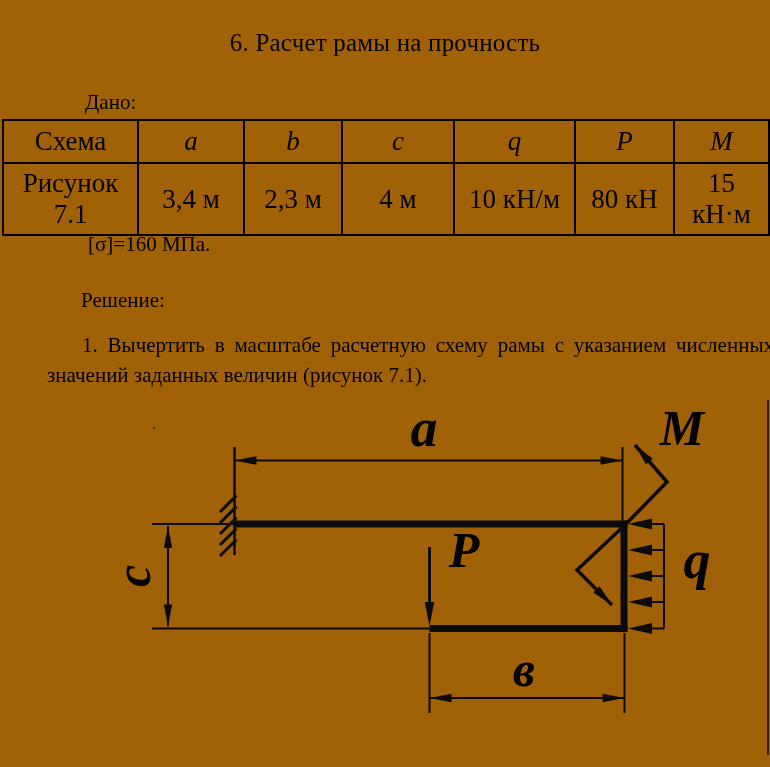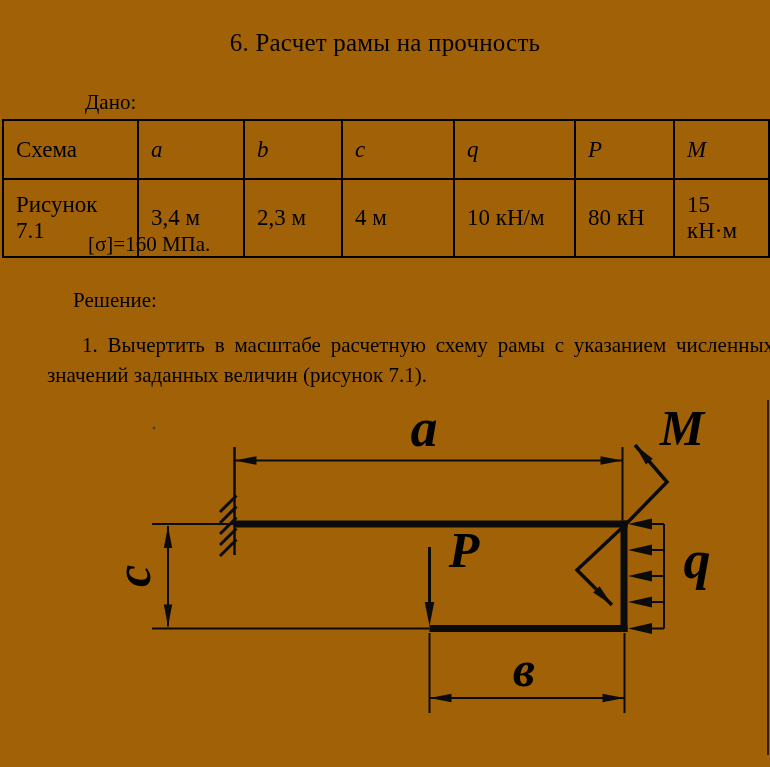--- a/index.html
+++ b/index.html
@@ -7,28 +7,28 @@
     position:relative;width:770px;height:767px;background:#a16207;
     font-family:"Liberation Serif",serif;color:#000;overflow:hidden;
   }
   .title{
     position:absolute;top:29px;left:0;width:770px;text-align:center;
     font-size:25px;letter-spacing:.2px;
   }
   .label-line{position:absolute;font-size:21px;}
   .given{top:90px;left:85px;}
   .sigma{top:232px;left:88px;}
-  .solution{top:288px;left:73px;}
+  .solution{top:288px;left:81px;}
   table.data-table{
     position:absolute;top:119px;left:2px;width:766px;
     border-collapse:collapse;table-layout:fixed;
   }
   table.data-table td{
-    border:2px solid #000;vertical-align:middle;
-    font-size:23px;padding:12px;overflow:hidden;
+    border:2px solid #000;text-align:center;vertical-align:middle;
+    font-size:27px;padding:4px;overflow:hidden;
   }
   tr.hrow td{height:33px;}
   tr.vrow td{height:36px;margin-top:47px;}
   td.it{font-style:italic;}
   .step1-l1{
     position:absolute;left:20px;width:754px;top:333px;font-size:21px;
     text-align:justify;text-align-last:justify;text-indent:62px;
     white-space:nowrap;
   }
   .step1-l2{position:absolute;left:3px;top:363px;font-size:21px;margin-left:44px;}

